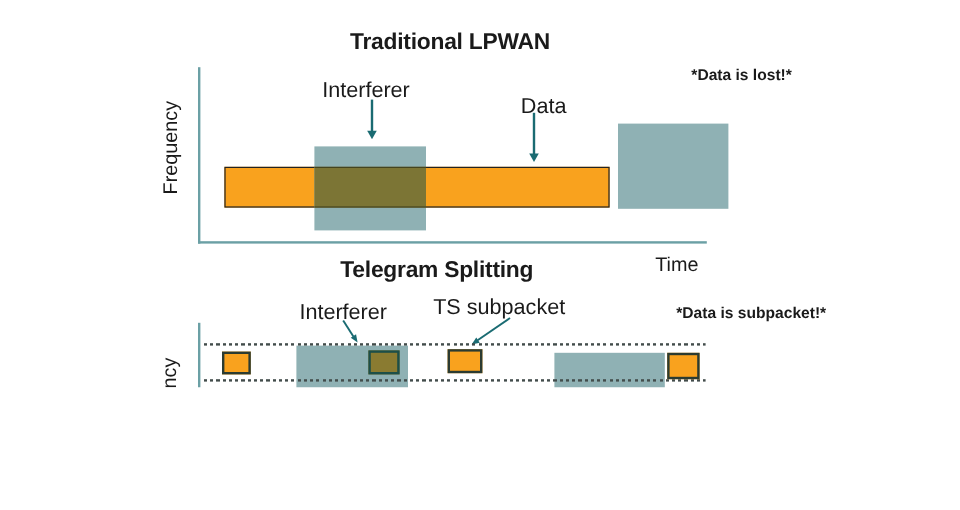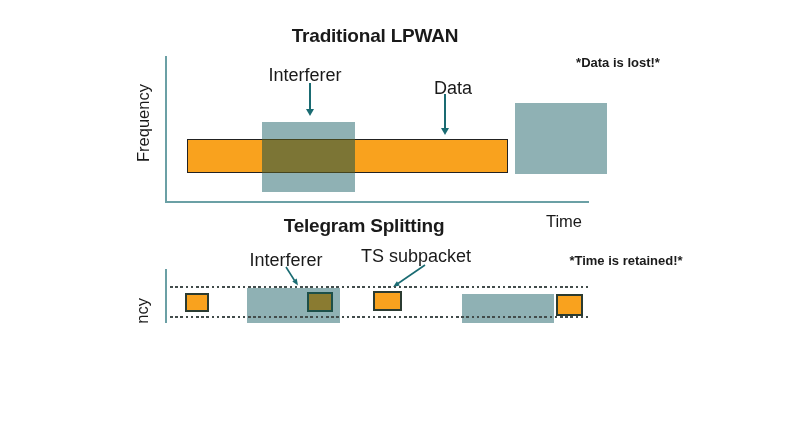--- a/index.html
+++ b/index.html
@@ -106,17 +106,17 @@
       <line x1="4" y1="3" x2="12.5" y2="16.5" style="stroke:var(--arrow);stroke-width:1.6"></line>
       <polygon points="16,21.5 14.7,14.6 10.3,17.4" style="fill:var(--arrow)"></polygon>
     </svg>
 
     <div class="lbl" style="left:416px;top:222px">TS subpacket</div>
     <svg class="arrow-svg" style="left:383px;top:238px" width="46" height="32" viewBox="0 0 46 32">
       <line x1="42" y1="3" x2="15" y2="21.5" style="stroke:var(--arrow);stroke-width:1.6"></line>
       <polygon points="10,25 16.8,23.6 13.9,19.3" style="fill:var(--arrow)"></polygon>
     </svg>
 
-    <div class="note" style="left:626px;top:229px">*Time is retained!*</div>
+    <div class="note" style="left:626px;top:229px">*Data is subpacket!*</div>
 
     <div class="timel" style="left:565px;top:403px">Time</div>
   </section>
 </div>
 
 </body></html>

